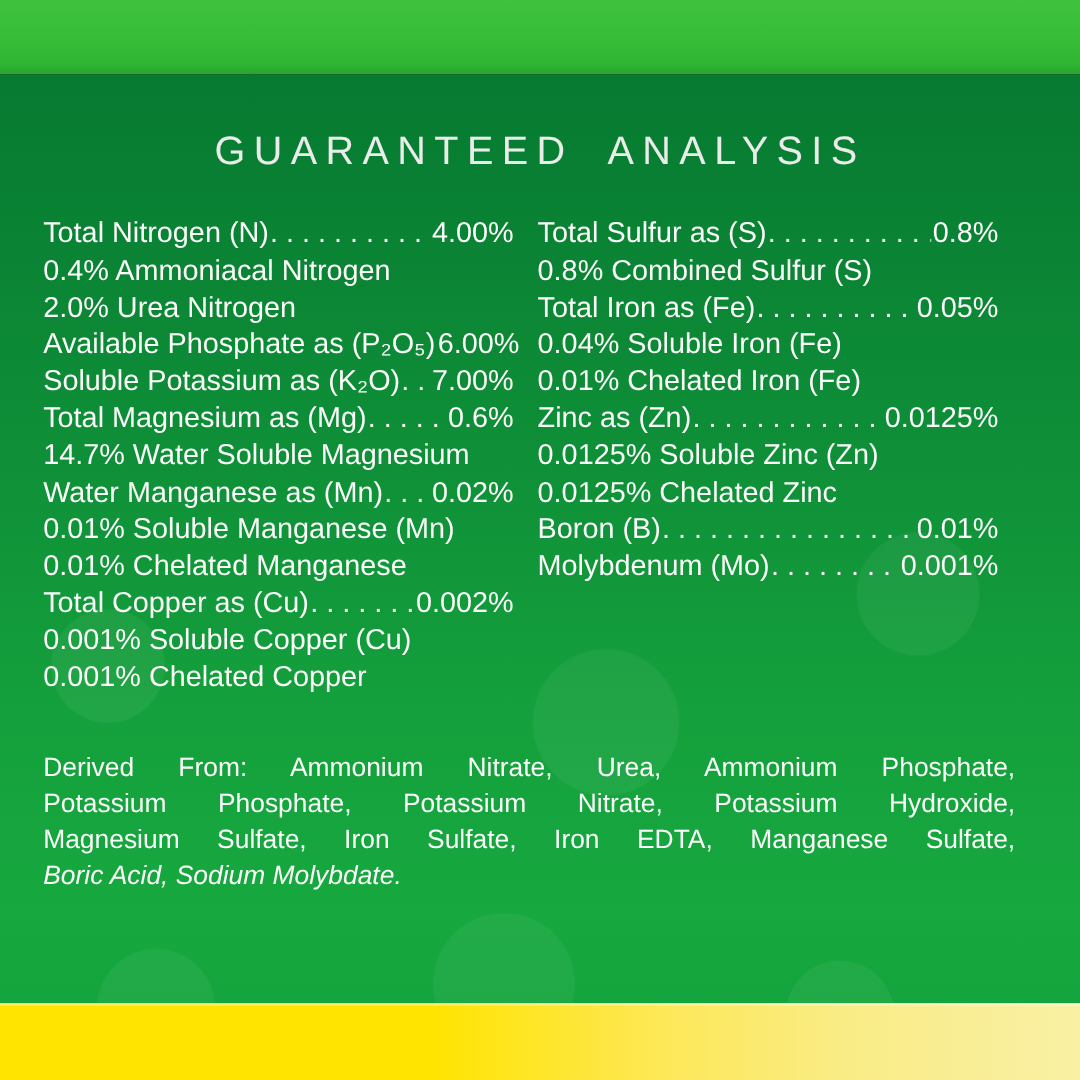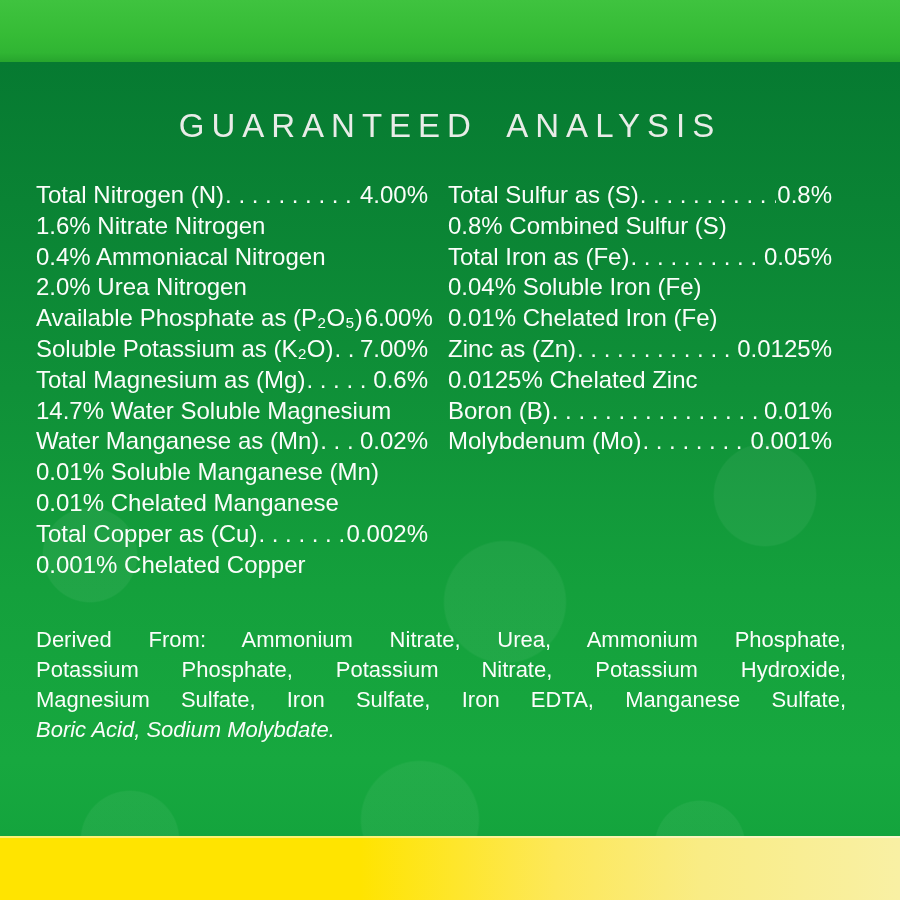--- a/index.html
+++ b/index.html
@@ -67,23 +67,20 @@
   <div class="title">GUARANTEED ANALYSIS</div>
 
   <div class="analysis">
     <div class="col-left">
       <div class="row">
         <span class="lbl">Total Nitrogen (N)</span>
         <span class="leader">. . . . . . . . . . . . . . . . . . . . . . . . . . . . . . . . . . . . . . . . . . . . .</span>
         <span class="val">4.00%</span>
       </div>
       <div class="row">
-        <span class="lbl">1.6% Nitrate Nitrogen</span>
-      </div>
-      <div class="row">
         <span class="lbl">0.4% Ammoniacal Nitrogen</span>
       </div>
       <div class="row">
         <span class="lbl">2.0% Urea Nitrogen</span>
       </div>
       <div class="row">
         <span class="lbl">Available Phosphate as (P₂O₅)</span>
         <span class="leader">. . . . . . . . . . . . . . . . . . . . . . . . . . . . . . . . . . . . . . . . . . . . .</span>
         <span class="val">6.00%</span>
       </div>
@@ -110,20 +107,23 @@
       </div>
       <div class="row">
         <span class="lbl">0.01% Chelated Manganese</span>
       </div>
       <div class="row">
         <span class="lbl">Total Copper as (Cu)</span>
         <span class="leader">. . . . . . . . . . . . . . . . . . . . . . . . . . . . . . . . . . . . . . . . . . . . .</span>
         <span class="val">0.002%</span>
       </div>
       <div class="row">
+        <span class="lbl">0.001% Soluble Copper (Cu)</span>
+      </div>
+      <div class="row">
         <span class="lbl">0.001% Chelated Copper</span>
       </div>
     </div>
 
     <div class="col-right">
       <div class="row">
         <span class="lbl">Total Sulfur as (S)</span>
         <span class="leader">. . . . . . . . . . . . . . . . . . . . . . . . . . . . . . . . . . . . . . . . . . . . .</span>
         <span class="val">0.8%</span>
       </div>
@@ -140,20 +140,23 @@
       </div>
       <div class="row">
         <span class="lbl">0.01% Chelated Iron (Fe)</span>
       </div>
       <div class="row">
         <span class="lbl">Zinc as (Zn)</span>
         <span class="leader">. . . . . . . . . . . . . . . . . . . . . . . . . . . . . . . . . . . . . . . . . . . . .</span>
         <span class="val">0.0125%</span>
       </div>
       <div class="row">
+        <span class="lbl">0.0125% Soluble Zinc (Zn)</span>
+      </div>
+      <div class="row">
         <span class="lbl">0.0125% Chelated Zinc</span>
       </div>
       <div class="row">
         <span class="lbl">Boron (B)</span>
         <span class="leader">. . . . . . . . . . . . . . . . . . . . . . . . . . . . . . . . . . . . . . . . . . . . .</span>
         <span class="val">0.01%</span>
       </div>
       <div class="row">
         <span class="lbl">Molybdenum (Mo)</span>
         <span class="leader">. . . . . . . . . . . . . . . . . . . . . . . . . . . . . . . . . . . . . . . . . . . . .</span>

